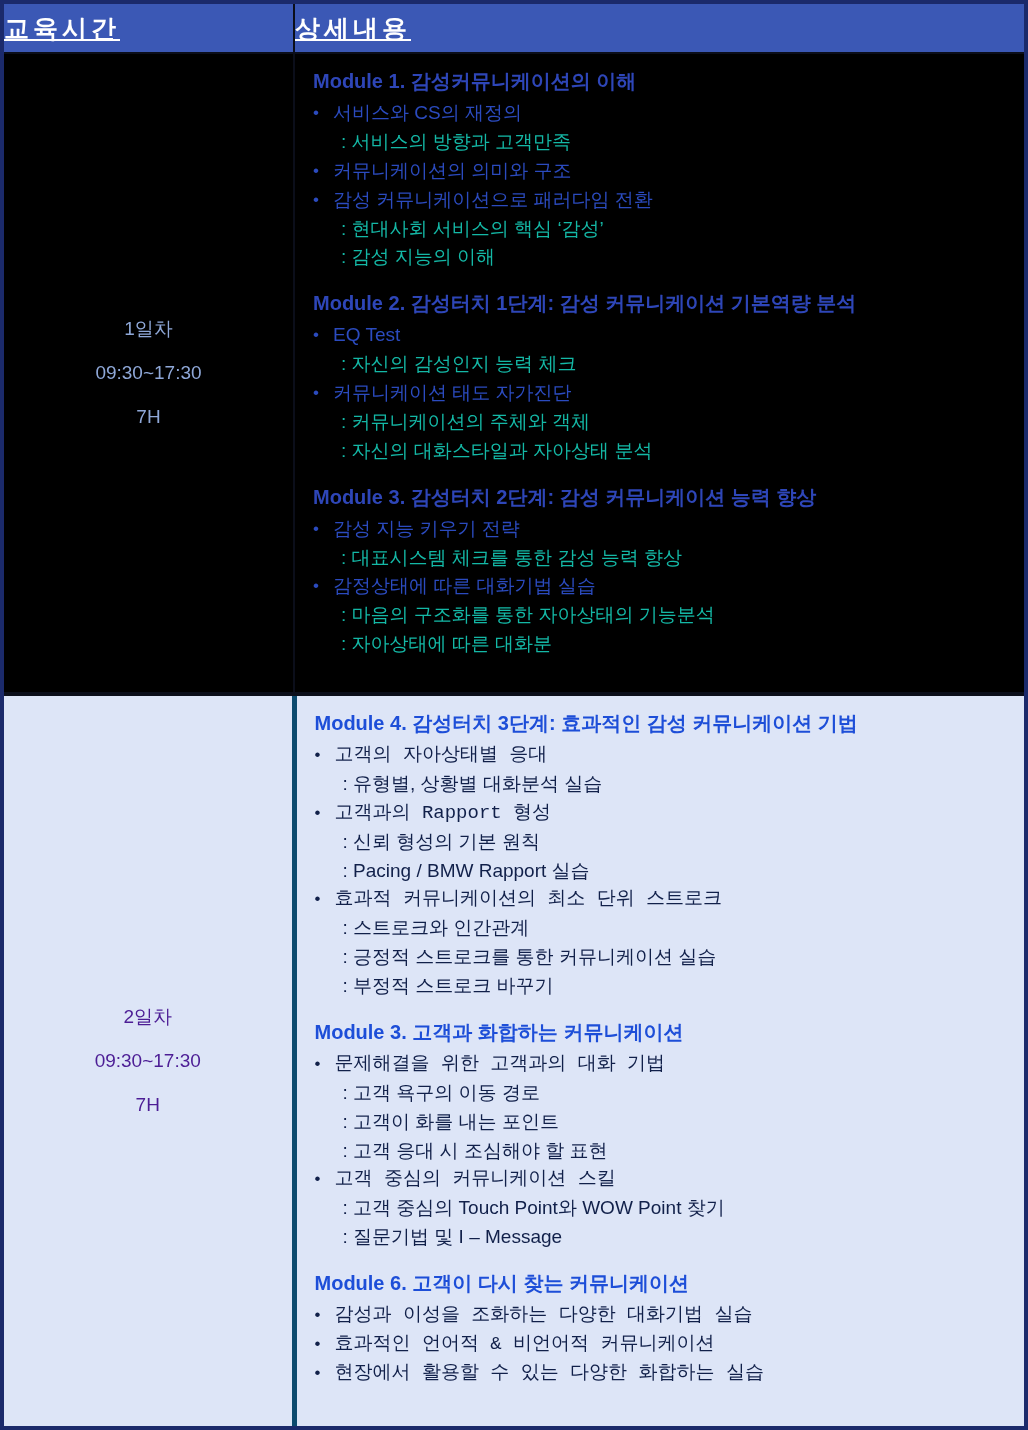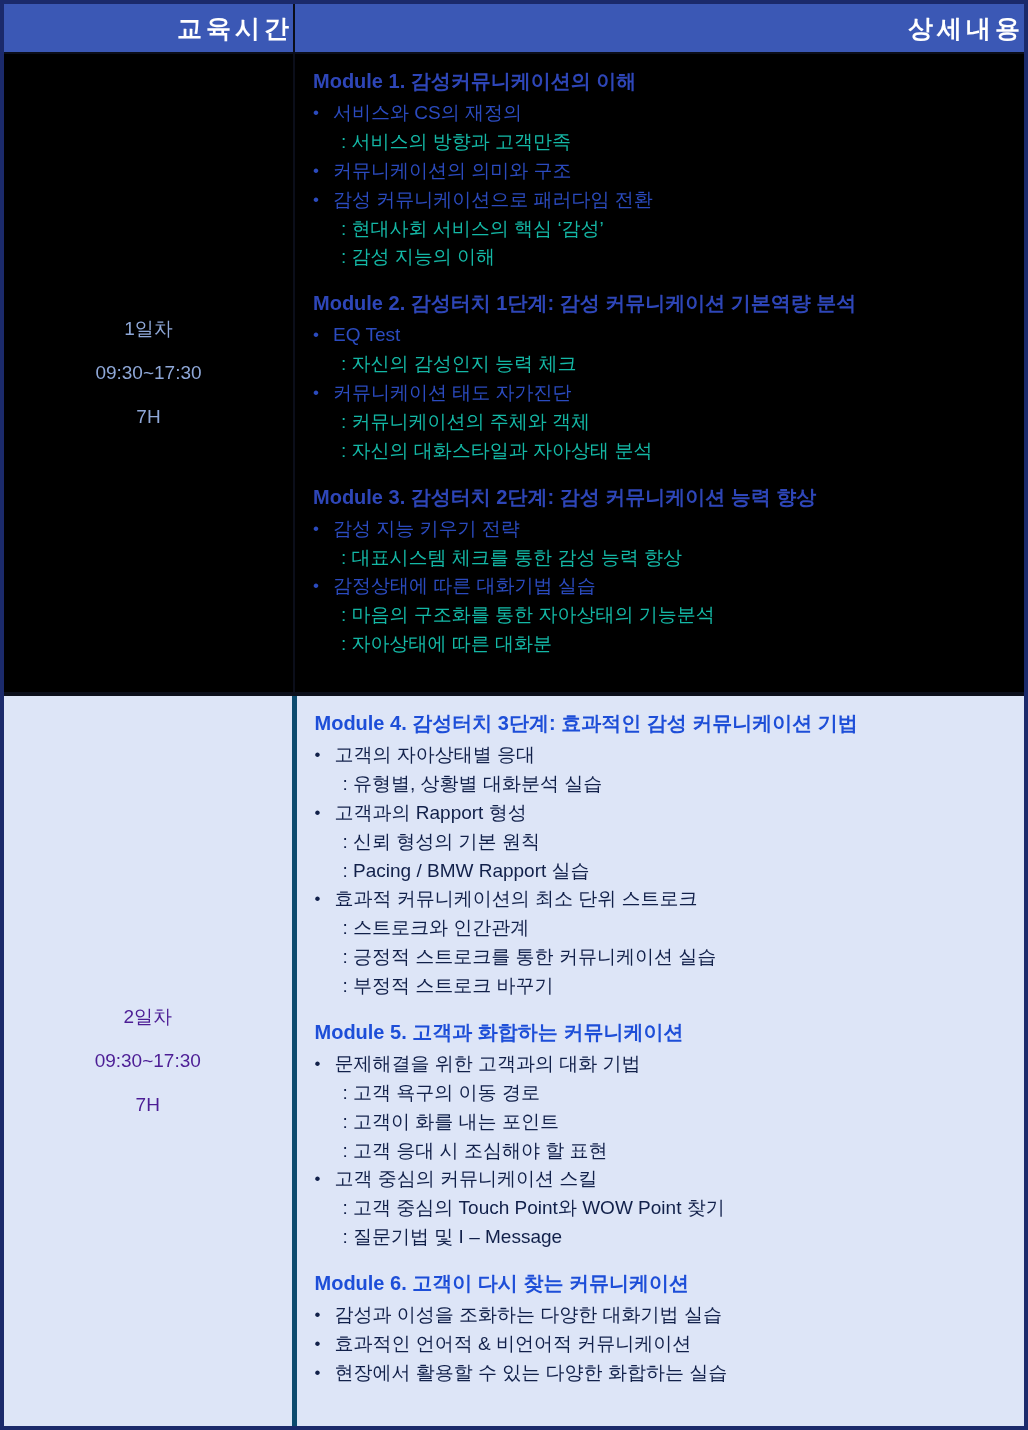--- a/index.html
+++ b/index.html
@@ -27,24 +27,25 @@
   }
   
   thead th {
     background: #3b58b5;
     color: #ffffff;
     font-size: 25px;
     font-weight: bold;
     letter-spacing: 4px;
     height: 48px;
     padding: 0;
-    text-align: right;
+    text-align: left;
     vertical-align: middle;
     border-right: 2px solid #0b0e1a;
     border-bottom: 2px solid #0b0e1a;
+    text-decoration: underline;
   }
   thead th:last-child {
     border-right: none;
   }
   col.time-col { width: 290px; }
   col.detail-col { width: auto; }
 
   
   tr.row-dark td {
     background: #000000;
@@ -78,21 +79,21 @@
     text-align: center;
     font-size: 19px;
     line-height: 44px;
     border-right: 5px solid #0c4a6e;
   }
   tr.row-light td.detail-cell {
     vertical-align: top;
     padding: 14px 0 12px 0;
   }
   tr.row-light .mod-title { color: #1d4ed8; }
-  tr.row-light .bullet-text { color: #11204a; }
+  tr.row-light .bullet-text { color: #11204a; font-family: Liberation Mono, monospace; }
   tr.row-light .sub-text { color: #11204a; }
   tr.row-light .bullet-dot { color: #11204a; }
 
   tr.divider td {
     height: 4px;
     background: #0b0e1a;
     padding: 0;
   }
 
   .module {
@@ -234,21 +235,21 @@
             <div class="bullet-line">
               <span class="bullet-dot">•</span>
               <span class="bullet-text">효과적 커뮤니케이션의 최소 단위 스트로크</span>
             </div>
             <div class="sub-text">: 스트로크와 인간관계</div>
             <div class="sub-text">: 긍정적 스트로크를 통한 커뮤니케이션 실습</div>
             <div class="sub-text">: 부정적 스트로크 바꾸기</div>
           </div>
 
           <div class="module">
-            <div class="mod-title">Module 5. 고객과 화합하는 커뮤니케이션</div>
+            <div class="mod-title">Module 3. 고객과 화합하는 커뮤니케이션</div>
             <div class="bullet-line">
               <span class="bullet-dot">•</span>
               <span class="bullet-text">문제해결을 위한 고객과의 대화 기법</span>
             </div>
             <div class="sub-text">: 고객 욕구의 이동 경로</div>
             <div class="sub-text">: 고객이 화를 내는 포인트</div>
             <div class="sub-text">: 고객 응대 시 조심해야 할 표현</div>
             <div class="bullet-line">
               <span class="bullet-dot">•</span>
               <span class="bullet-text">고객 중심의 커뮤니케이션 스킬</span>

